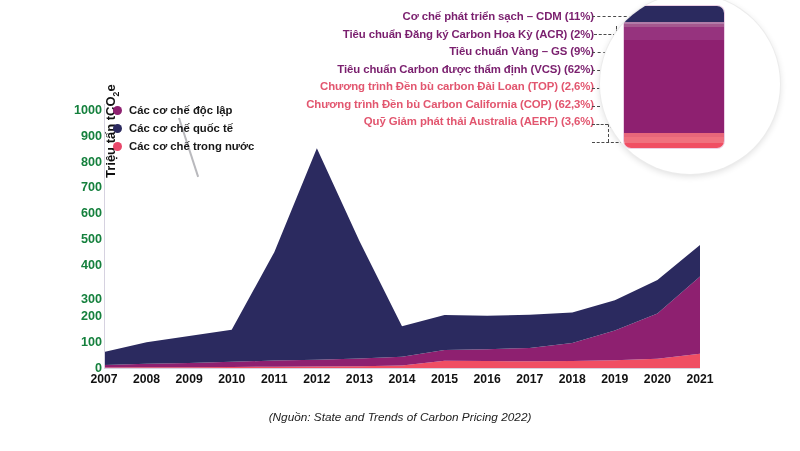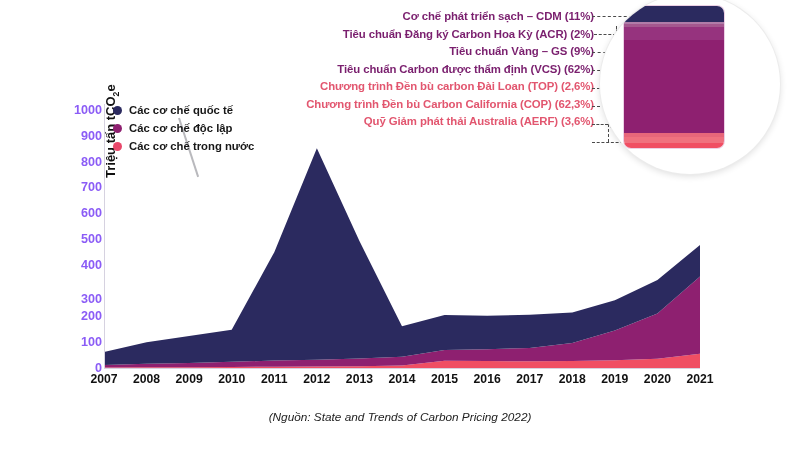--- a/index.html
+++ b/index.html
@@ -78,21 +78,21 @@
     left:0;top:0;width:800px;height:400px;
   }
   .y-labels{
     position:absolute;
     left:58px; top:100px;
     width:44px;
     text-align:right;
   }
   .y-tick{
     position:absolute;right:0;
-    font-size:12.6px;font-weight:bold;color:#8b5cf6;
+    font-size:12.6px;font-weight:bold;color:#15803d;
     transform:translateY(-50%);
     white-space:nowrap;
   }
   .axis-y{
     position:absolute;
     left:104px;top:104px;
     width:1.4px;height:265px;
     background:#d6d2e0;
   }
   .axis-x{
@@ -238,26 +238,26 @@
         <div class="x-tick" style="left: 487.143px;">2016</div>
         <div class="x-tick" style="left: 529.714px;">2017</div>
         <div class="x-tick" style="left: 572.286px;">2018</div>
         <div class="x-tick" style="left: 614.857px;">2019</div>
         <div class="x-tick" style="left: 657.429px;">2020</div>
         <div class="x-tick" style="left: 700px;">2021</div>
       </div>
 
     <div class="legend">
         <div class="leg-row">
+          <span class="leg-dot" style="background: rgb(142, 32, 112);"></span>
+          <span class="leg-txt">Các cơ chế độc lập</span>
+        </div>
+        <div class="leg-row">
           <span class="leg-dot" style="background: rgb(43, 42, 95);"></span>
           <span class="leg-txt">Các cơ chế quốc tế</span>
-        </div>
-        <div class="leg-row">
-          <span class="leg-dot" style="background: rgb(142, 32, 112);"></span>
-          <span class="leg-txt">Các cơ chế độc lập</span>
         </div>
         <div class="leg-row">
           <span class="leg-dot" style="background: rgb(232, 71, 106);"></span>
           <span class="leg-txt">Các cơ chế trong nước</span>
         </div>
       </div>
   </div>
 
   <div class="caption">
     <div class="cap-sub">(Nguồn: State and Trends of Carbon Pricing 2022)</div>

